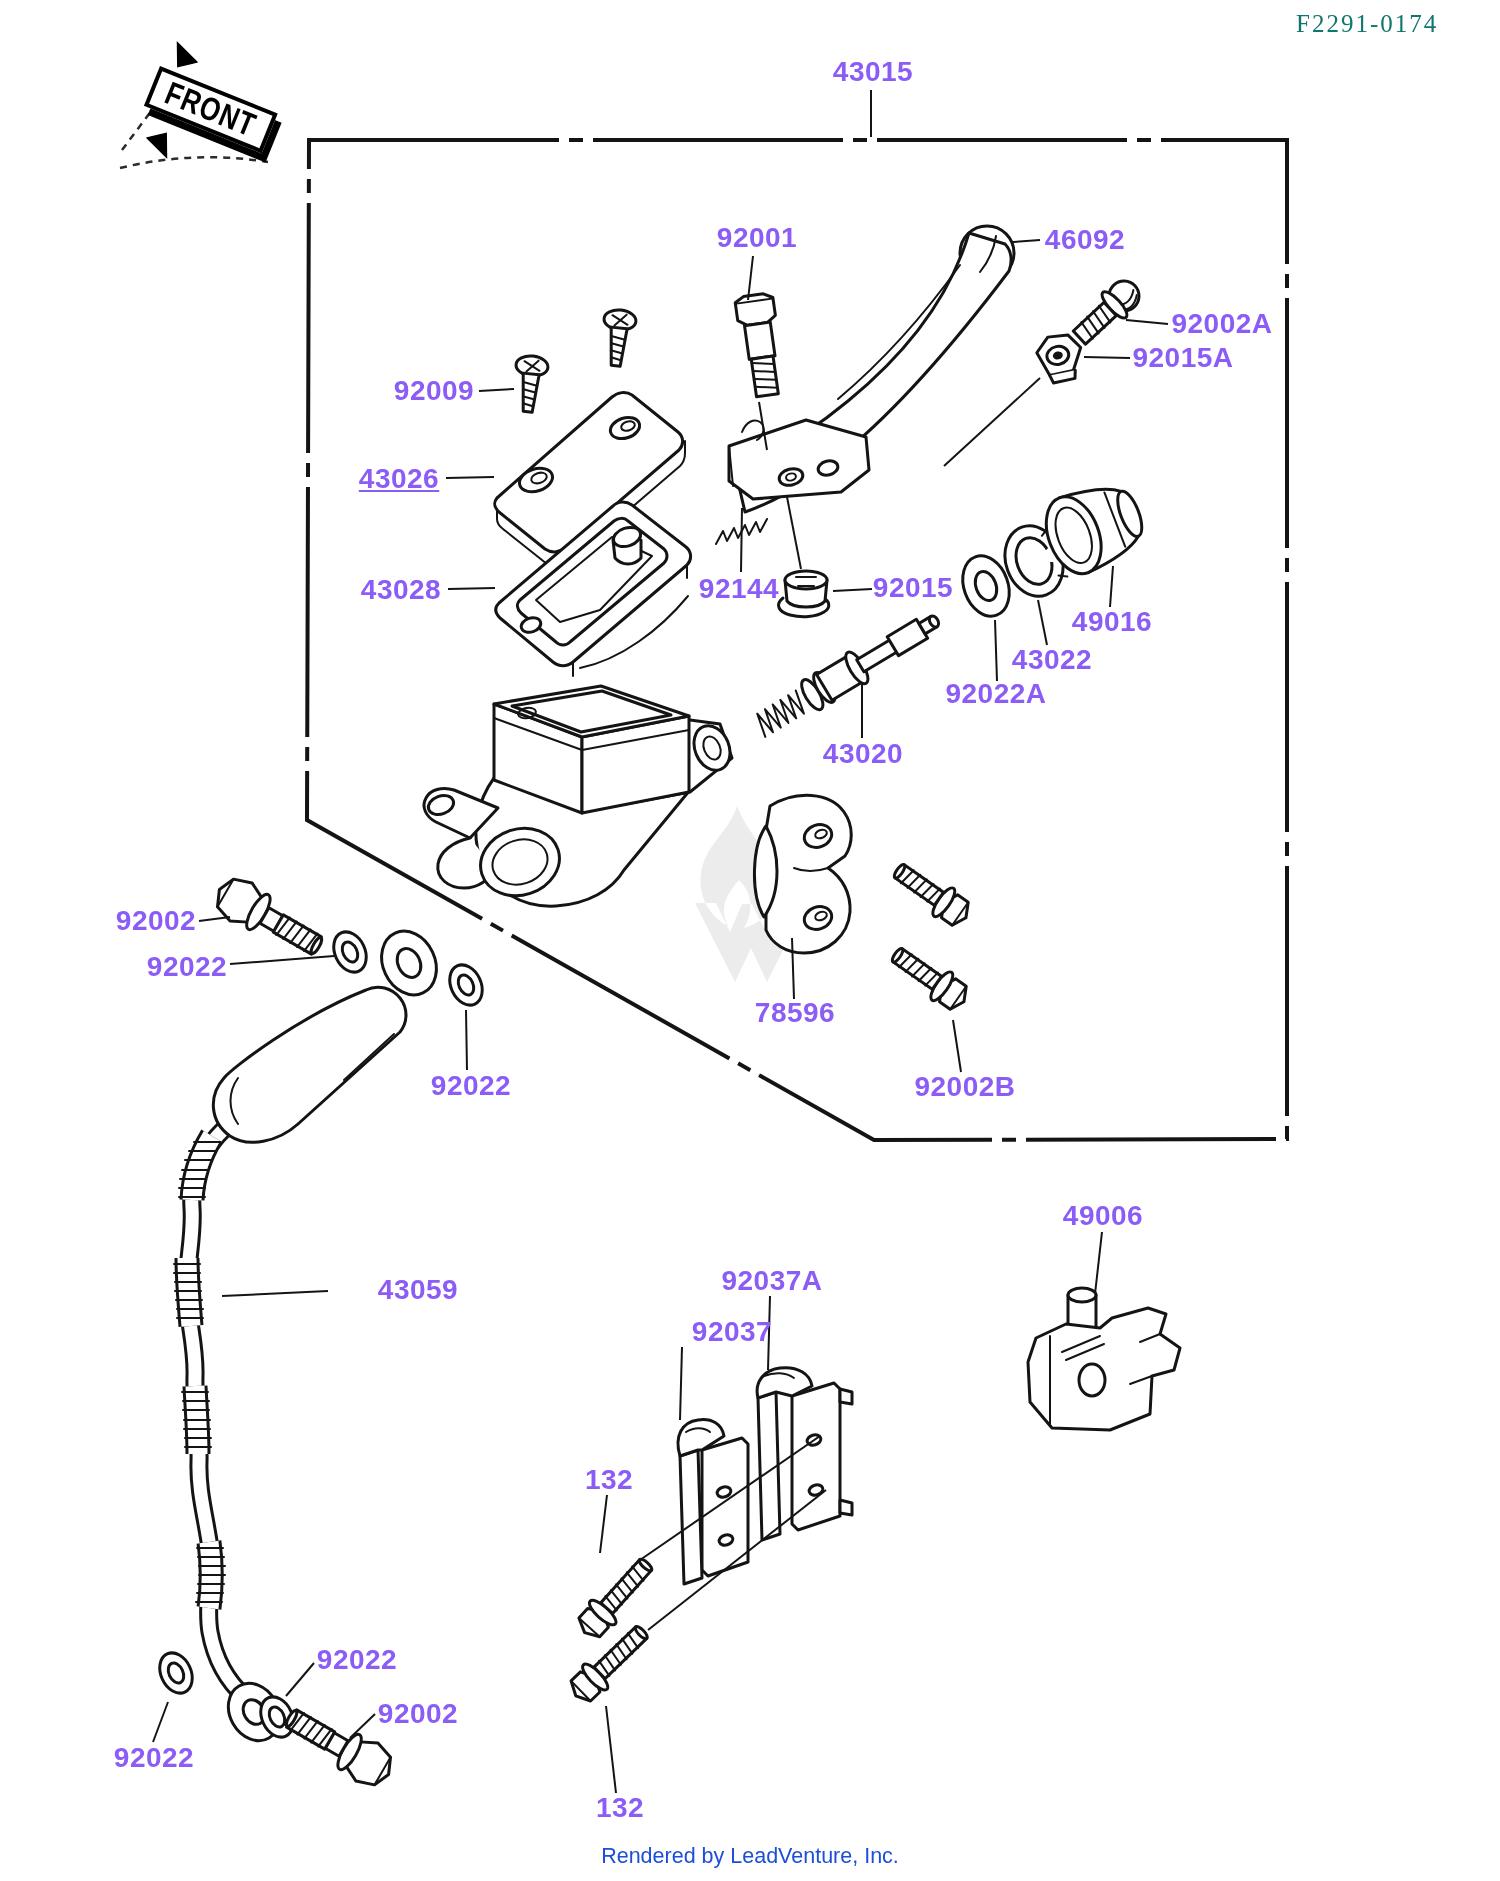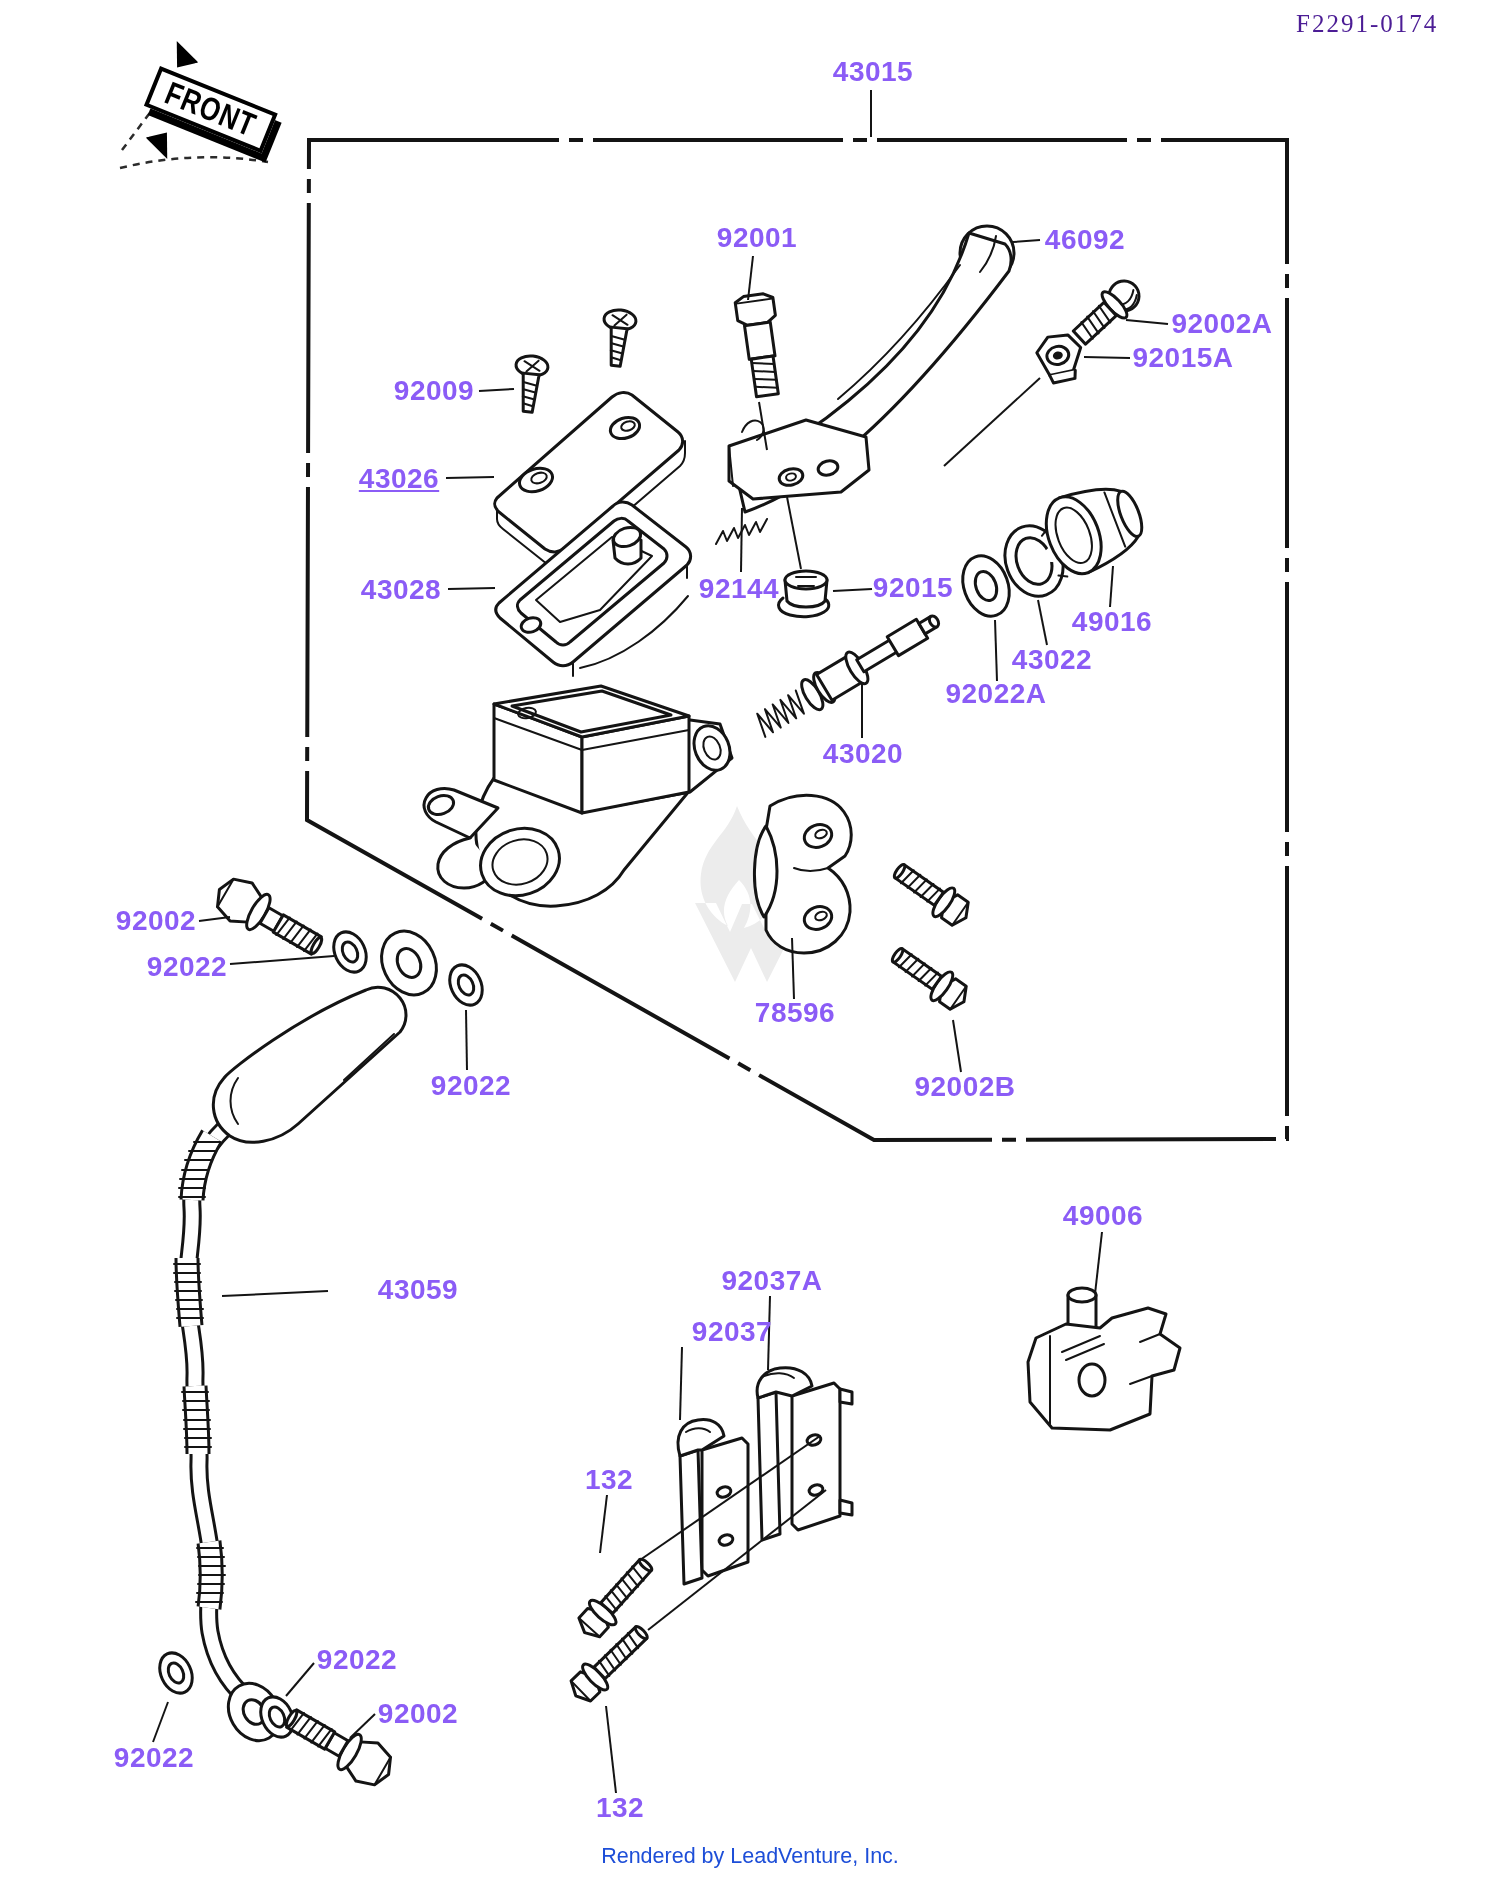--- a/index.html
+++ b/index.html
@@ -9,21 +9,21 @@
   .p{fill:#ffffff;stroke:#141414;stroke-width:3;stroke-linejoin:round;stroke-linecap:round;}
   .t{fill:none;stroke:#141414;stroke-width:2;stroke-linejoin:round;stroke-linecap:round;}
   .blk{fill:#141414;stroke:none;}
   .dash{fill:none;stroke:#2b2b2b;stroke-width:2.5;stroke-dasharray:7 6;}
   #callouts line{stroke:#141414;stroke-width:2;}
   .part-label{
     position:absolute;transform:translate(-50%,-50%);
     font-size:28px;font-weight:600;letter-spacing:.5px;color:#8b5cf6;white-space:nowrap;
   }
   .fiche-code{position:absolute;left:1296px;top:10px;font-family:"Liberation Serif",serif;
-    font-size:25px;letter-spacing:2px;color:#4c1d95;}
+    font-size:25px;letter-spacing:2px;color:#0f766e;}
   .watermark-text{position:absolute;left:745px;top:1060px;transform:translate(-50%,-50%);
     font-size:44px;font-weight:bold;letter-spacing:20px;color:#e3e3e3;white-space:nowrap;}
   .footer-credit{position:absolute;left:750px;top:1856px;transform:translate(-50%,-50%);
     font-size:21.5px;color:#1d4ed8;white-space:nowrap;}
   .front-badge{position:absolute;left:128px;top:36px;width:190px;height:150px;}
   .front-sign{position:absolute;left:32px;top:30px;transform:rotate(22deg);transform-origin:left top;
     border:4px solid #000;background:#fff;box-shadow:7px 7px 0 0 #000;padding:2px 12px;}
   .front-sign span{display:block;font-size:26px;font-weight:bold;letter-spacing:1px;transform:scaleY(1.25);}
   .tri{position:absolute;width:24px;height:28px;background:#000;
     clip-path:polygon(50% 0,100% 100%,10% 88%);}

